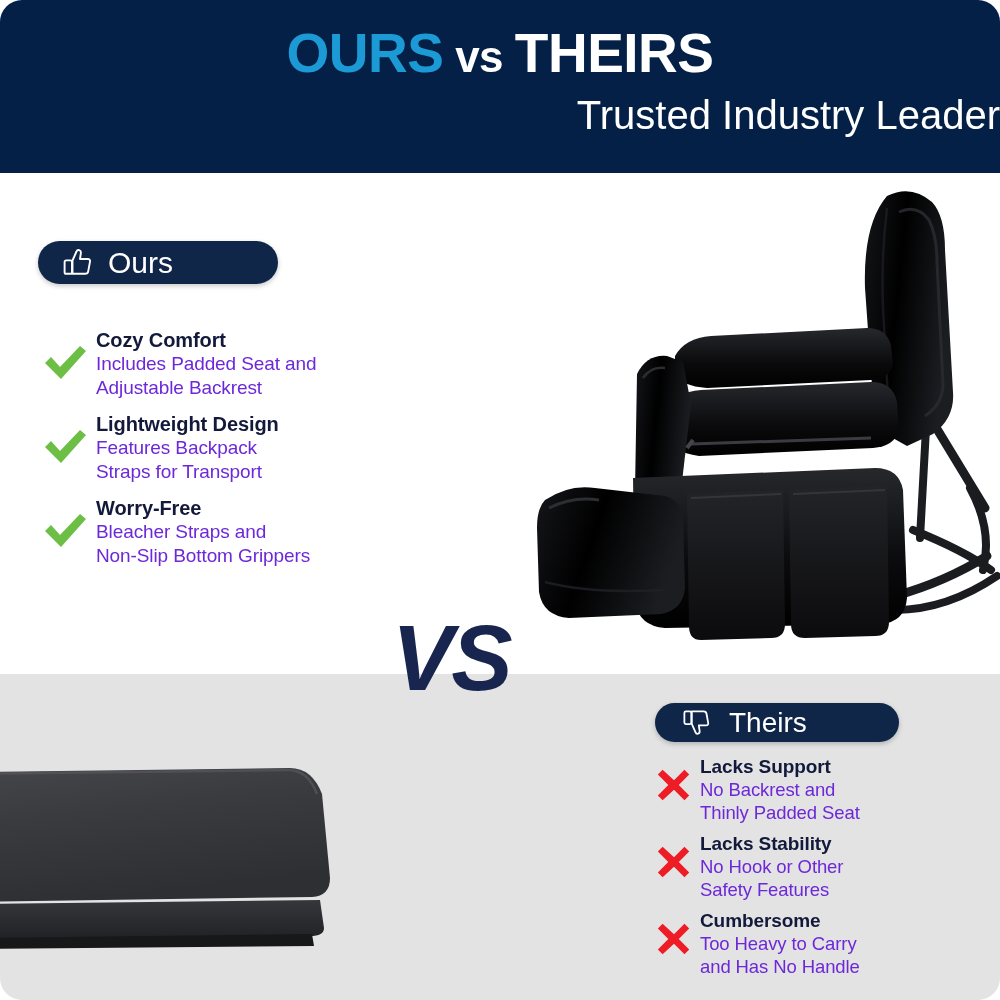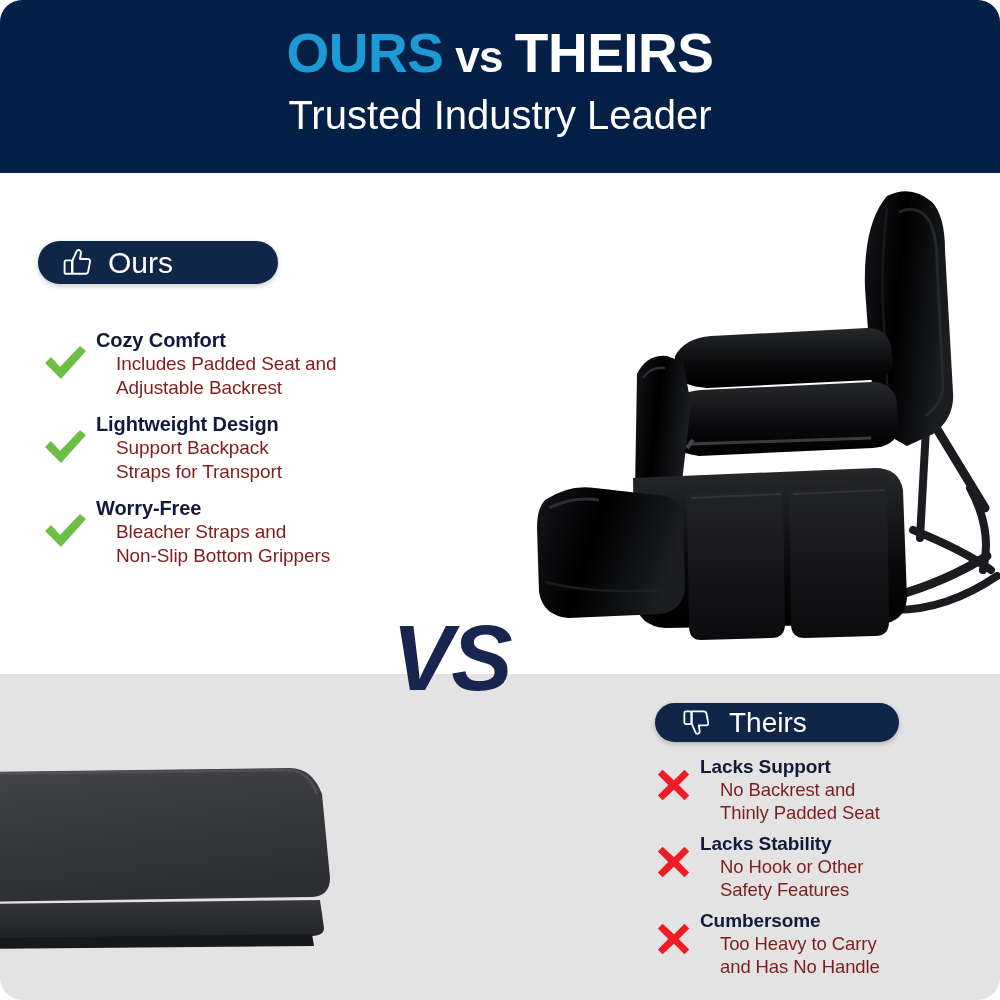--- a/index.html
+++ b/index.html
@@ -53,21 +53,21 @@
   }
   .title-vs {
     color: #ffffff;
     font-size: 44px;
   }
   .header-subtitle {
     position: absolute;
     left: 0;
     top: 92px;
     width: 1000px;
-    text-align: center;
+    text-align: right;
     color: #ffffff;
     font-size: 40px;
     font-weight: 300;
     line-height: 46px;
     white-space: nowrap;
   }
 
   
   .band-white {
     position: absolute;
@@ -172,24 +172,23 @@
   .feat-title {
     font-size: 20px;
     font-weight: bold;
     color: #12193a;
     line-height: 24px;
     letter-spacing: -0.1px;
   }
   .feat-desc {
     font-size: 19px;
     font-weight: 400;
-    color: #7f1d1d;
+    color: #6d28d9;
     line-height: 24px;
     letter-spacing: -0.1px;
-    margin-left: 20px;
   }
   .list-theirs .feat-title {
     font-size: 19px;
     line-height: 23px;
   }
   .list-theirs .feat-desc {
     font-size: 18.5px;
     line-height: 23px;
   }
 
@@ -328,21 +327,21 @@
     </div>
 
     <div class="feat">
       <span class="feat-mark">
         <svg viewBox="0 0 48 44" width="48" height="44" xmlns="http://www.w3.org/2000/svg">
           <path d="M4,22 L10,16 L19,26 L39,5 L45,10 L20,38 Z" fill="#6cbe45"></path>
         </svg>
       </span>
       <span class="feat-text">
         <span class="feat-title">Lightweight Design</span><br>
-        <span class="feat-desc">Support Backpack</span><br>
+        <span class="feat-desc">Features Backpack</span><br>
         <span class="feat-desc">Straps for Transport</span>
       </span>
     </div>
 
     <div class="feat">
       <span class="feat-mark">
         <svg viewBox="0 0 48 44" width="48" height="44" xmlns="http://www.w3.org/2000/svg">
           <path d="M4,22 L10,16 L19,26 L39,5 L45,10 L20,38 Z" fill="#6cbe45"></path>
         </svg>
       </span>

